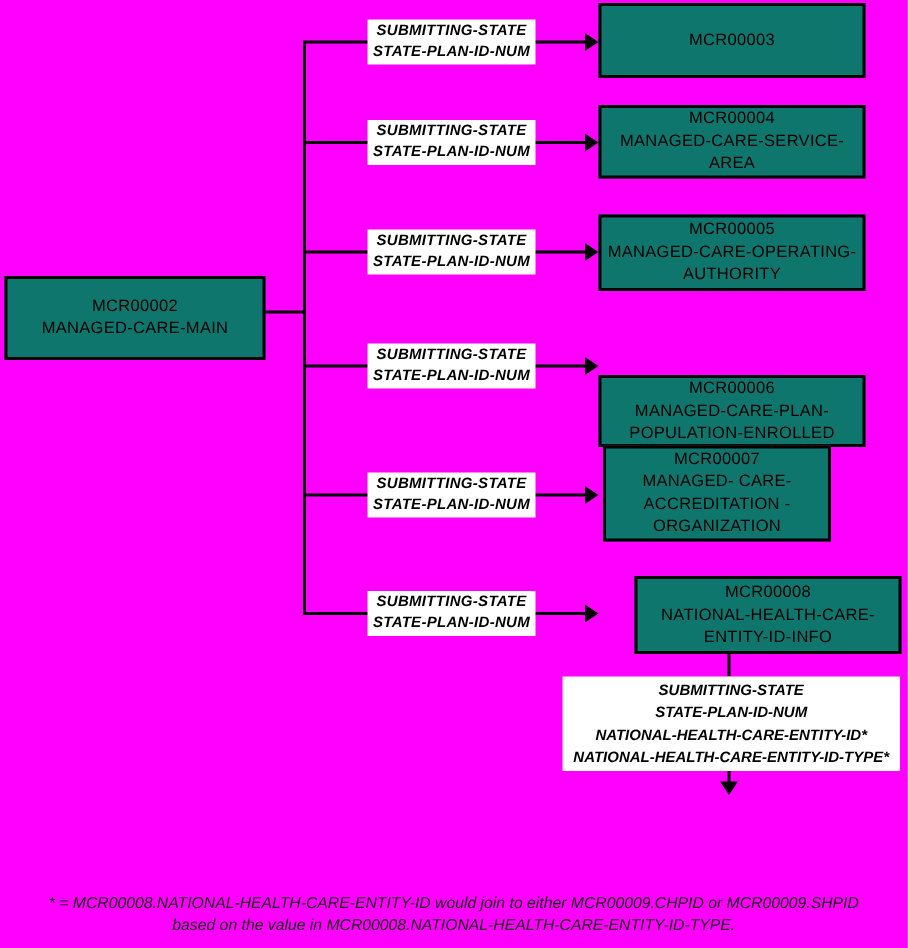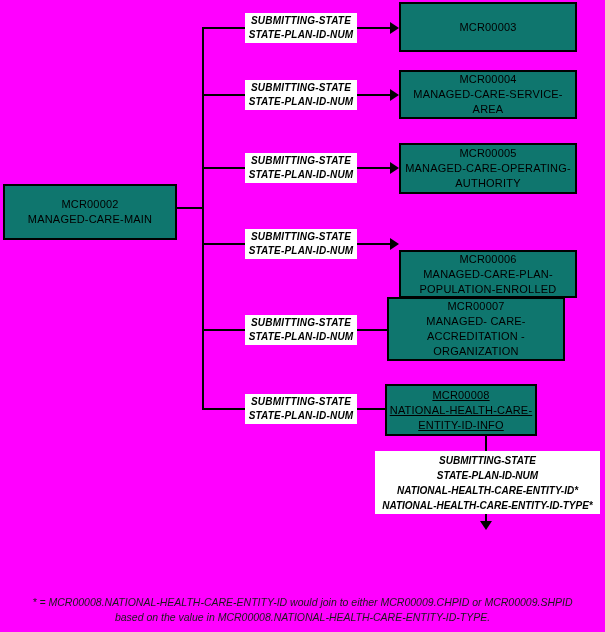--- a/index.html
+++ b/index.html
@@ -154,27 +154,27 @@
   <div class="node" style="left:399px;top:143px;width:178px;height:51px;">
     <div class="node-id">MCR00005</div>
     <div class="node-name">MANAGED-CARE-OPERATING-
 AUTHORITY</div>
   </div>
   <div class="node" style="left:399px;top:220px;width:178px;height:48px;margin-top:30px;">
     <div class="node-id">MCR00006</div>
     <div class="node-name">MANAGED-CARE-PLAN-
 POPULATION-ENROLLED</div>
   </div>
-  <div class="node" style="left:387px;top:297px;width:178px;height:64px;align-items:center;">
+  <div class="node" style="left:402px;top:297px;width:152px;height:64px;align-items:center;">
     <div class="node-id">MCR00007</div>
     <div class="node-name">MANAGED- CARE-
 ACCREDITATION -
 ORGANIZATION</div>
   </div>
-  <div class="node" style="left:385px;top:384px;width:152px;height:52px;text-decoration:underline;">
+  <div class="node" style="left:423px;top:384px;width:178px;height:52px;">
     <div class="node-id">MCR00008</div>
     <div class="node-name">NATIONAL-HEALTH-CARE-
 ENTITY-ID-INFO</div>
   </div>
 
   <div class="v-line" style="left:485px;top:436px;height:15px;"></div>
   <div class="attr-box">SUBMITTING-STATE
 STATE-PLAN-ID-NUM
 NATIONAL-HEALTH-CARE-ENTITY-ID*
 NATIONAL-HEALTH-CARE-ENTITY-ID-TYPE*</div>

